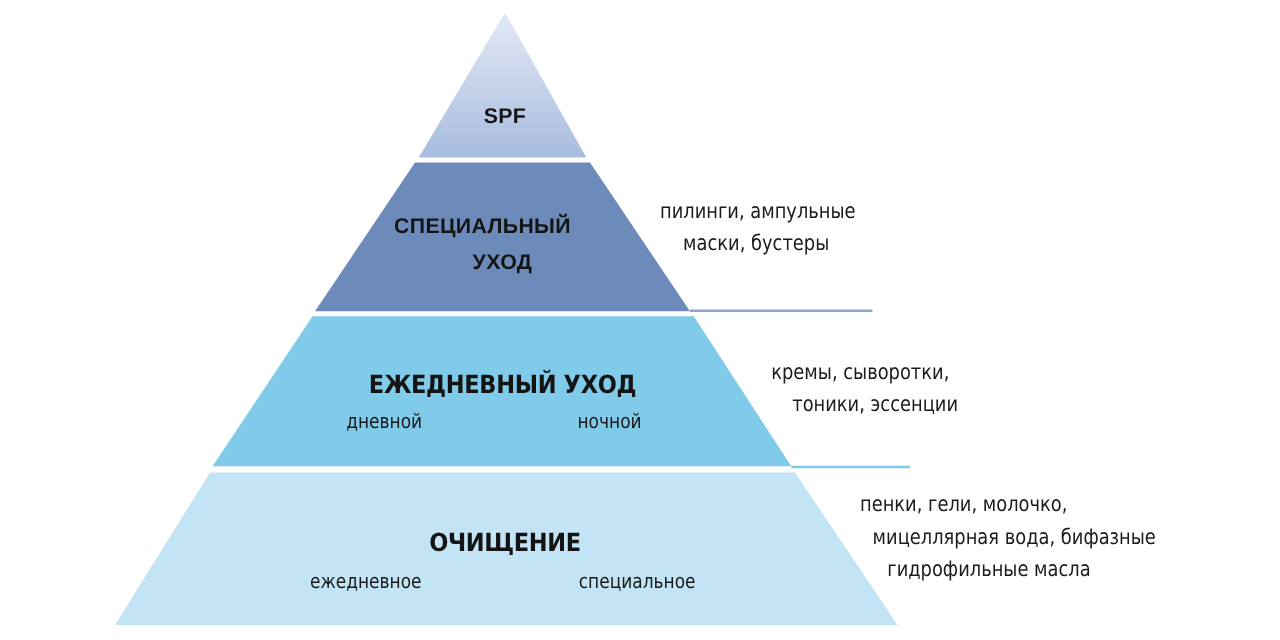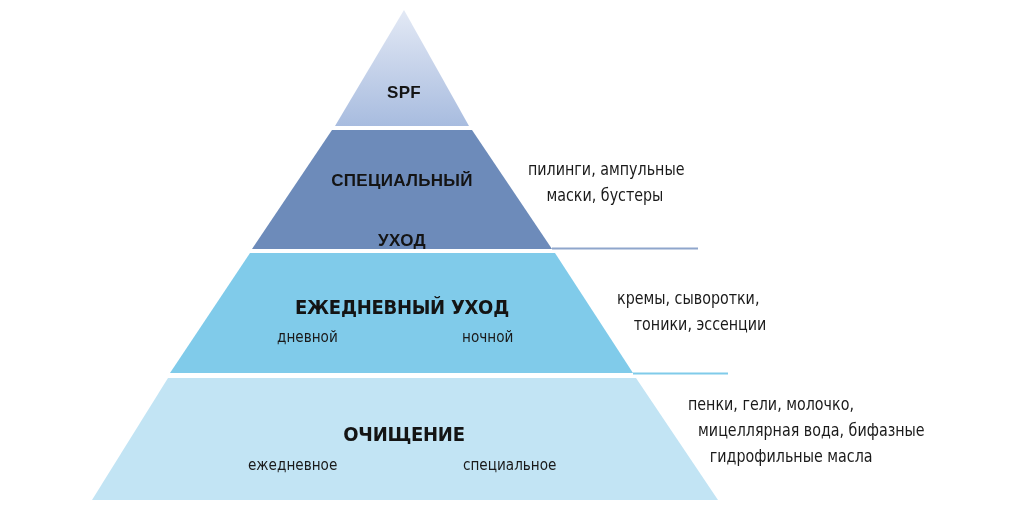--- a/index.html
+++ b/index.html
@@ -76,22 +76,22 @@
   <line x1="552" y1="248.5" x2="698" y2="248.5" stroke="#8fa6cc" stroke-width="2"></line>
 
   <polygon points="250,253 555,253 633,373 170,373" fill="#80cbea"></polygon>
   <line x1="633" y1="373.5" x2="728" y2="373.5" stroke="#80cbea" stroke-width="2"></line>
 
   <polygon points="168,378 636,378 718,500 92,500" fill="#c2e4f4"></polygon>
 </svg>
 
 <div class="label tier-title" style="left:354px; top:84px; width:100px;">SPF</div>
 
-<div class="label tier-title" style="left:292px; top:172px; width:220px;text-align:center;">СПЕЦИАЛЬНЫЙ</div>
-<div class="label tier-title" style="left:292px; top:201px; width:220px;margin-top:31px;">УХОД</div>
+<div class="label tier-title" style="left:276px; top:172px; width:220px;text-align:center;">СПЕЦИАЛЬНЫЙ</div>
+<div class="label tier-title" style="left:292px; top:201px; width:220px;">УХОД</div>
 
 <div class="label side" style="left:528px; top:156px;">
   <div>пилинги, ампульные</div>
   <div style="padding-left:22px;">маски, бустеры</div>
 </div>
 
 <div class="label tier-title condensed" style="left:262px; top:297px; width:280px;">ЕЖЕДНЕВНЫЙ УХОД</div>
 <div class="label sub" style="left:277px; top:329px;">дневной</div>
 <div class="label sub" style="left:462px; top:329px;">ночной</div>
 

